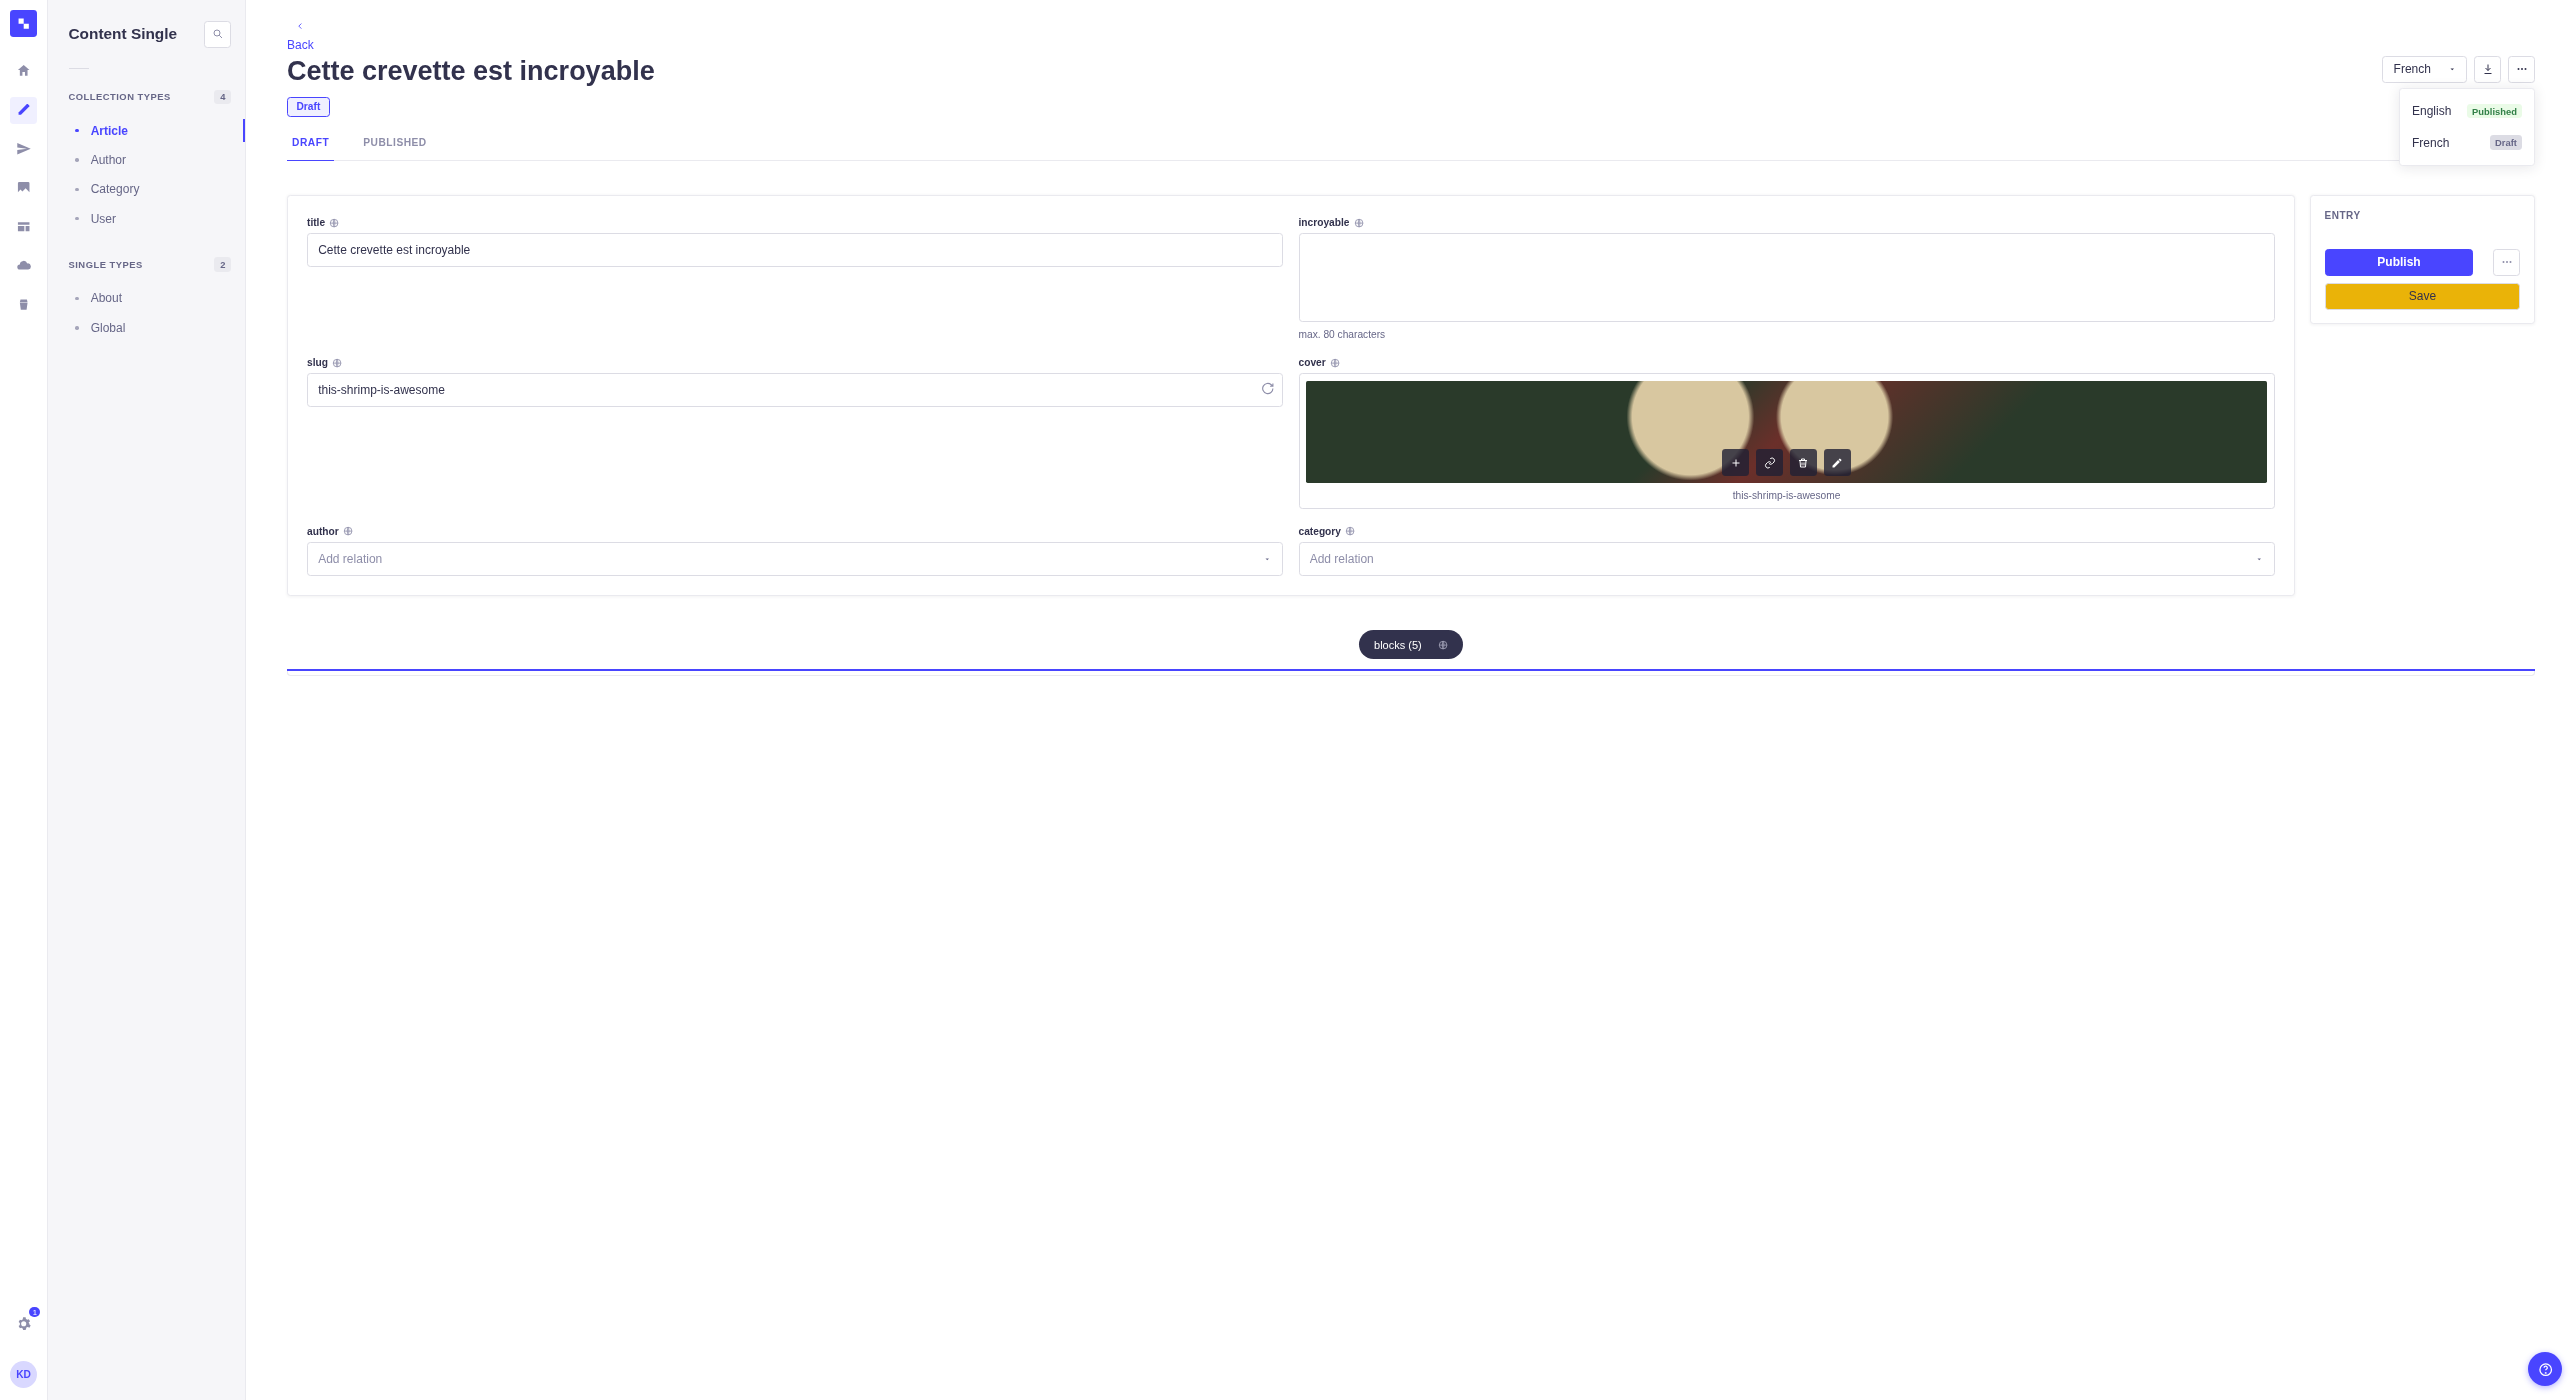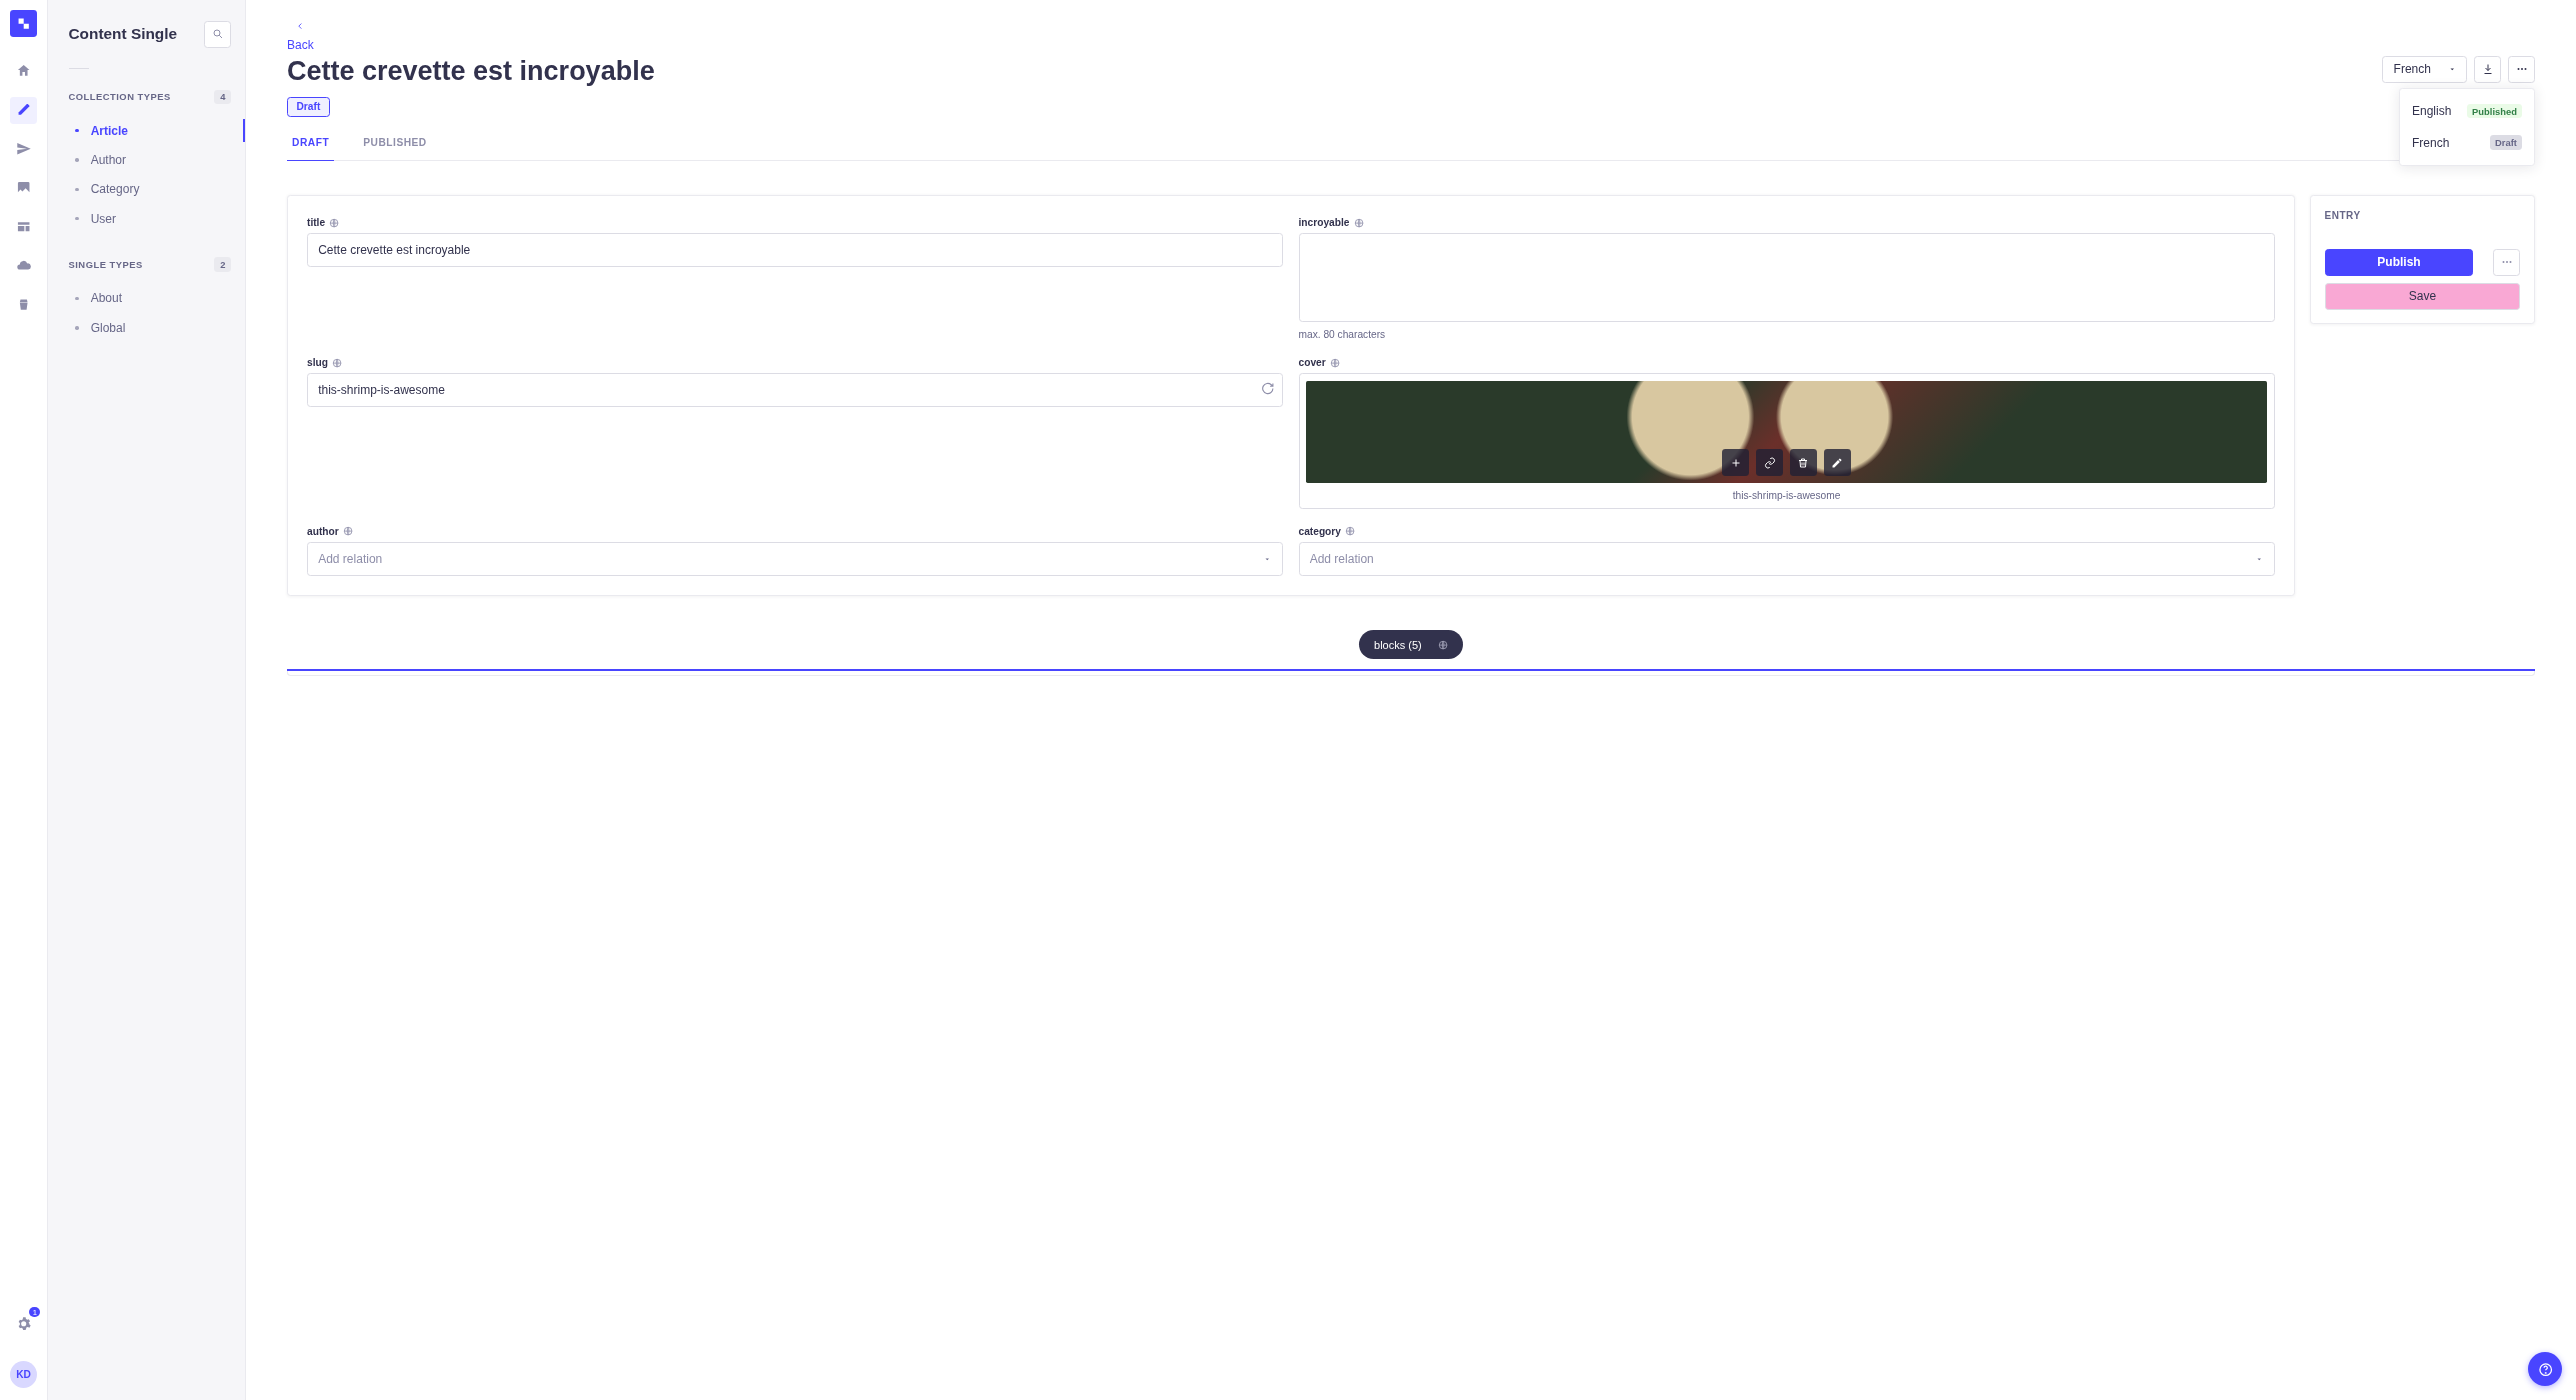--- a/index.html
+++ b/index.html
@@ -92,21 +92,21 @@
 .blocks-bar { height: 1.7px; background: #4945ff; margin: 10.2px 0 0 0; }
 .blocks-box { height: 5.1px; border: 0.9px solid #eaeaef; border-top: none; border-radius: 0 0 3.4px 3.4px; }
 
 
 .entry-panel { width: 225px; }
 .entry-box { background: #fff; border: 0.9px solid #eaeaef; border-radius: 3.4px; box-shadow: 0 0.9px 3.4px rgba(33,33,52,0.06); padding: 13.6px; }
 .entry-title { font-size: 10px; font-weight: 700; letter-spacing: 0.5px; color: #666687; text-transform: uppercase; margin-bottom: 28px; }
 .entry-actions-row { display: flex; gap: 20px; margin-bottom: 6.8px; }
 .publish-btn { flex: 1; height: 27px; background: #4945ff; border: 0.9px solid #4945ff; color: #fff; font-weight: 600; border-radius: 3.4px; cursor: pointer; font-size:12px; }
 .more-btn { width: 27px; height: 27px; border: 0.9px solid #dcdce4; background: #fff; border-radius: 3.4px; cursor: pointer; display:flex; align-items:center; justify-content:center; color:#8e8ea9;}
-.save-btn { width: 100%; height: 27px; background: #f9a8d4; border: 0.9px solid #dcdce4; color: #32324d; font-weight: 500; border-radius: 3.4px; cursor: pointer; font-size:12px;}
+.save-btn { width: 100%; height: 27px; background: #eab308; border: 0.9px solid #dcdce4; color: #32324d; font-weight: 500; border-radius: 3.4px; cursor: pointer; font-size:12px;}
 
 .help-fab { position: fixed; right: 13.6px; bottom: 13.6px; width: 34px; height: 34px; border-radius: 50%; background: #4945ff; color: #fff; display: flex; align-items: center; justify-content: center; cursor: pointer; box-shadow: 0 1.7px 6.8px rgba(73,69,255,0.4); }
 .help-fab svg { width: 15.4px; height: 15.4px; }
 </style>
 </head>
 <body>
 
 <div class="app">
 
   <div class="icon-sidebar">

